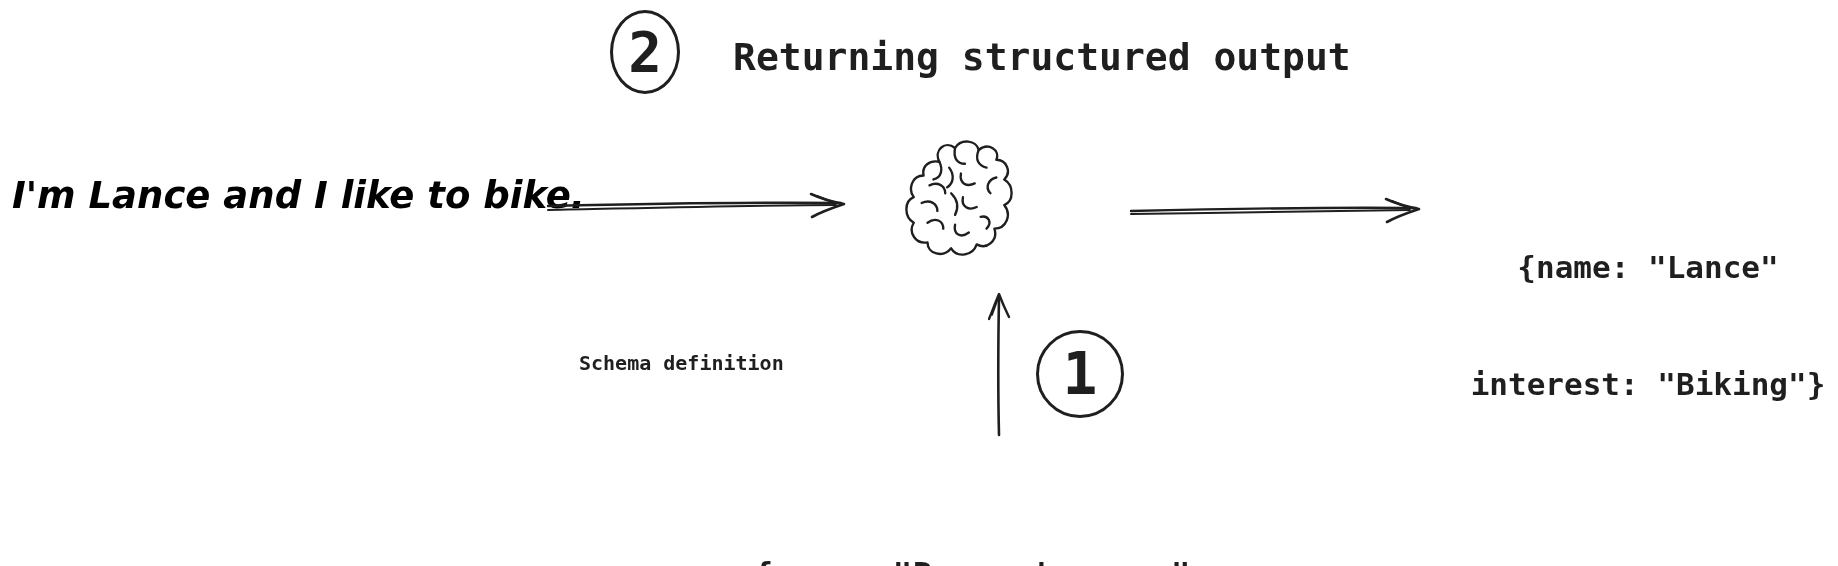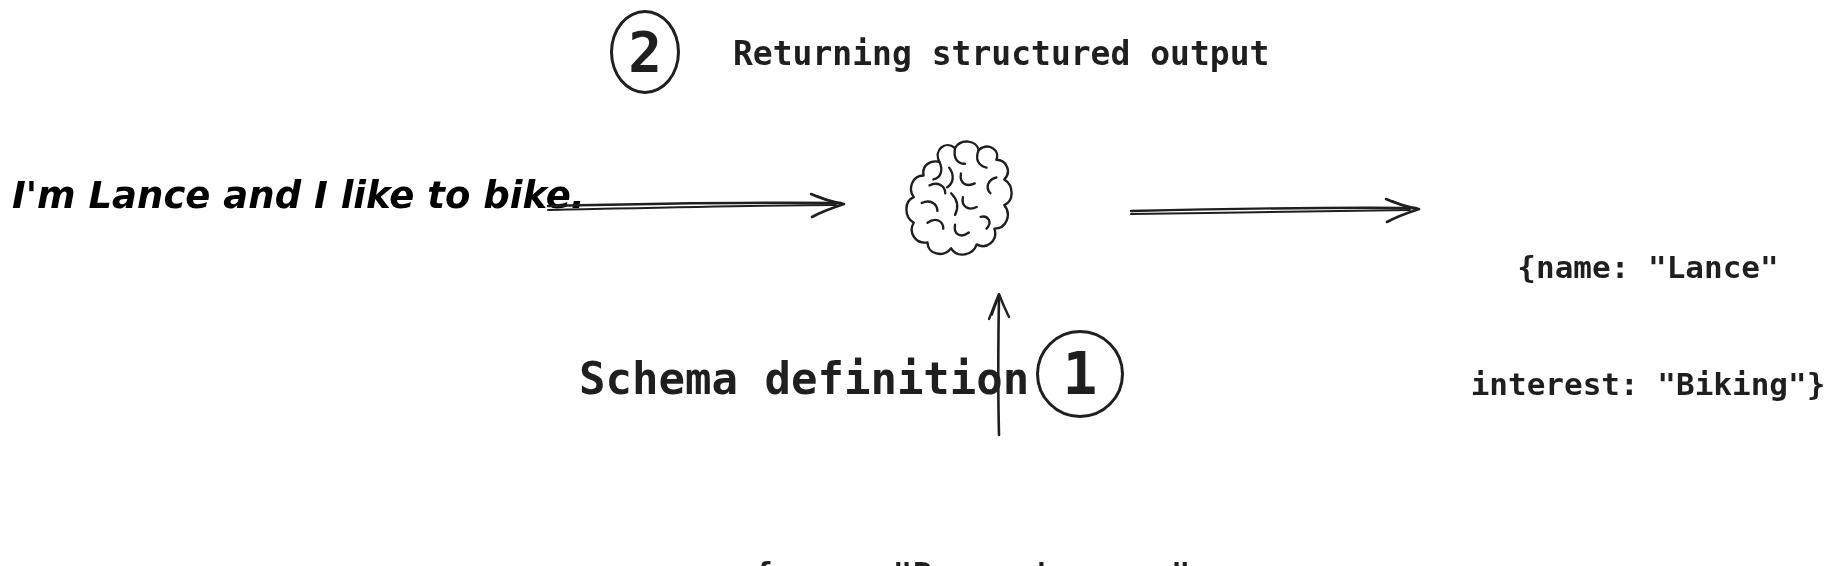--- a/index.html
+++ b/index.html
@@ -50,21 +50,21 @@
 </style>
 </head>
 <body>
 
 <div class="canvas">
 
   <div class="badge" style="left:610px;top:10px;width:70px;height:84px;">
     <span class="num" style="font-size:56px;">2</span>
   </div>
 
-  <div class="abs mono" style="left:733px;top:33px;font-size:33px;line-height:1.3;">Returning structured output</div>
+  <div class="abs mono" style="left:733px;top:33px;font-size:38px;line-height:1.3;">Returning structured output</div>
 
   <div class="abs hand" style="left:12px;top:174px;font-size:37px;line-height:1.2;">I'm Lance and I like to bike.</div>
 
   <div class="abs" style="left:545px;top:192px;">
     <svg width="305" height="28" viewBox="0 0 305 28">
       <path d="M3,14 C90,12 200,10 296,11" stroke-width="2.4"></path>
       <path d="M3,18 C100,16 215,13 291,13" stroke-width="2"></path>
       <path d="M266,2 C277,7 288,10 299,12 C287,16 276,20 267,25" stroke-width="2.6"></path>
       <path d="M272,4 C281,8 290,11 297,12" stroke-width="2"></path>
     </svg>
@@ -98,21 +98,21 @@
       <path d="M258,3 C269,8 280,11 291,13 C279,17 268,21 259,26" stroke-width="2.6"></path>
       <path d="M264,5 C273,9 282,12 289,13" stroke-width="2"></path>
     </svg>
   </div>
 
   <div class="jsonblock mono" style="left:1448px;top:170px;width:400px;font-size:31px;line-height:39px;">
     <div>{name: "Lance"</div>
     <div>interest: "Biking"}</div>
   </div>
 
-  <div class="abs mono" style="left:579px;top:350px;font-size:44px;line-height:1.3;">Schema definition</div>
+  <div class="abs mono" style="left:579px;top:350px;font-size:20px;line-height:1.3;">Schema definition</div>
 
   <div class="abs" style="left:988px;top:291px;">
     <svg width="24" height="146" viewBox="0 0 24 146">
       <path d="M11,144 C10,104 10,62 11,6" stroke-width="2.6"></path>
       <path d="M1,28 C5,18 8,10 11,3 C14,11 17,18 21,26" stroke-width="2.4"></path>
       <path d="M4,24 C7,16 9,10 11,5" stroke-width="1.8"></path>
     </svg>
   </div>
 
   <div class="badge" style="left:1036px;top:330px;width:88px;height:88px;">

